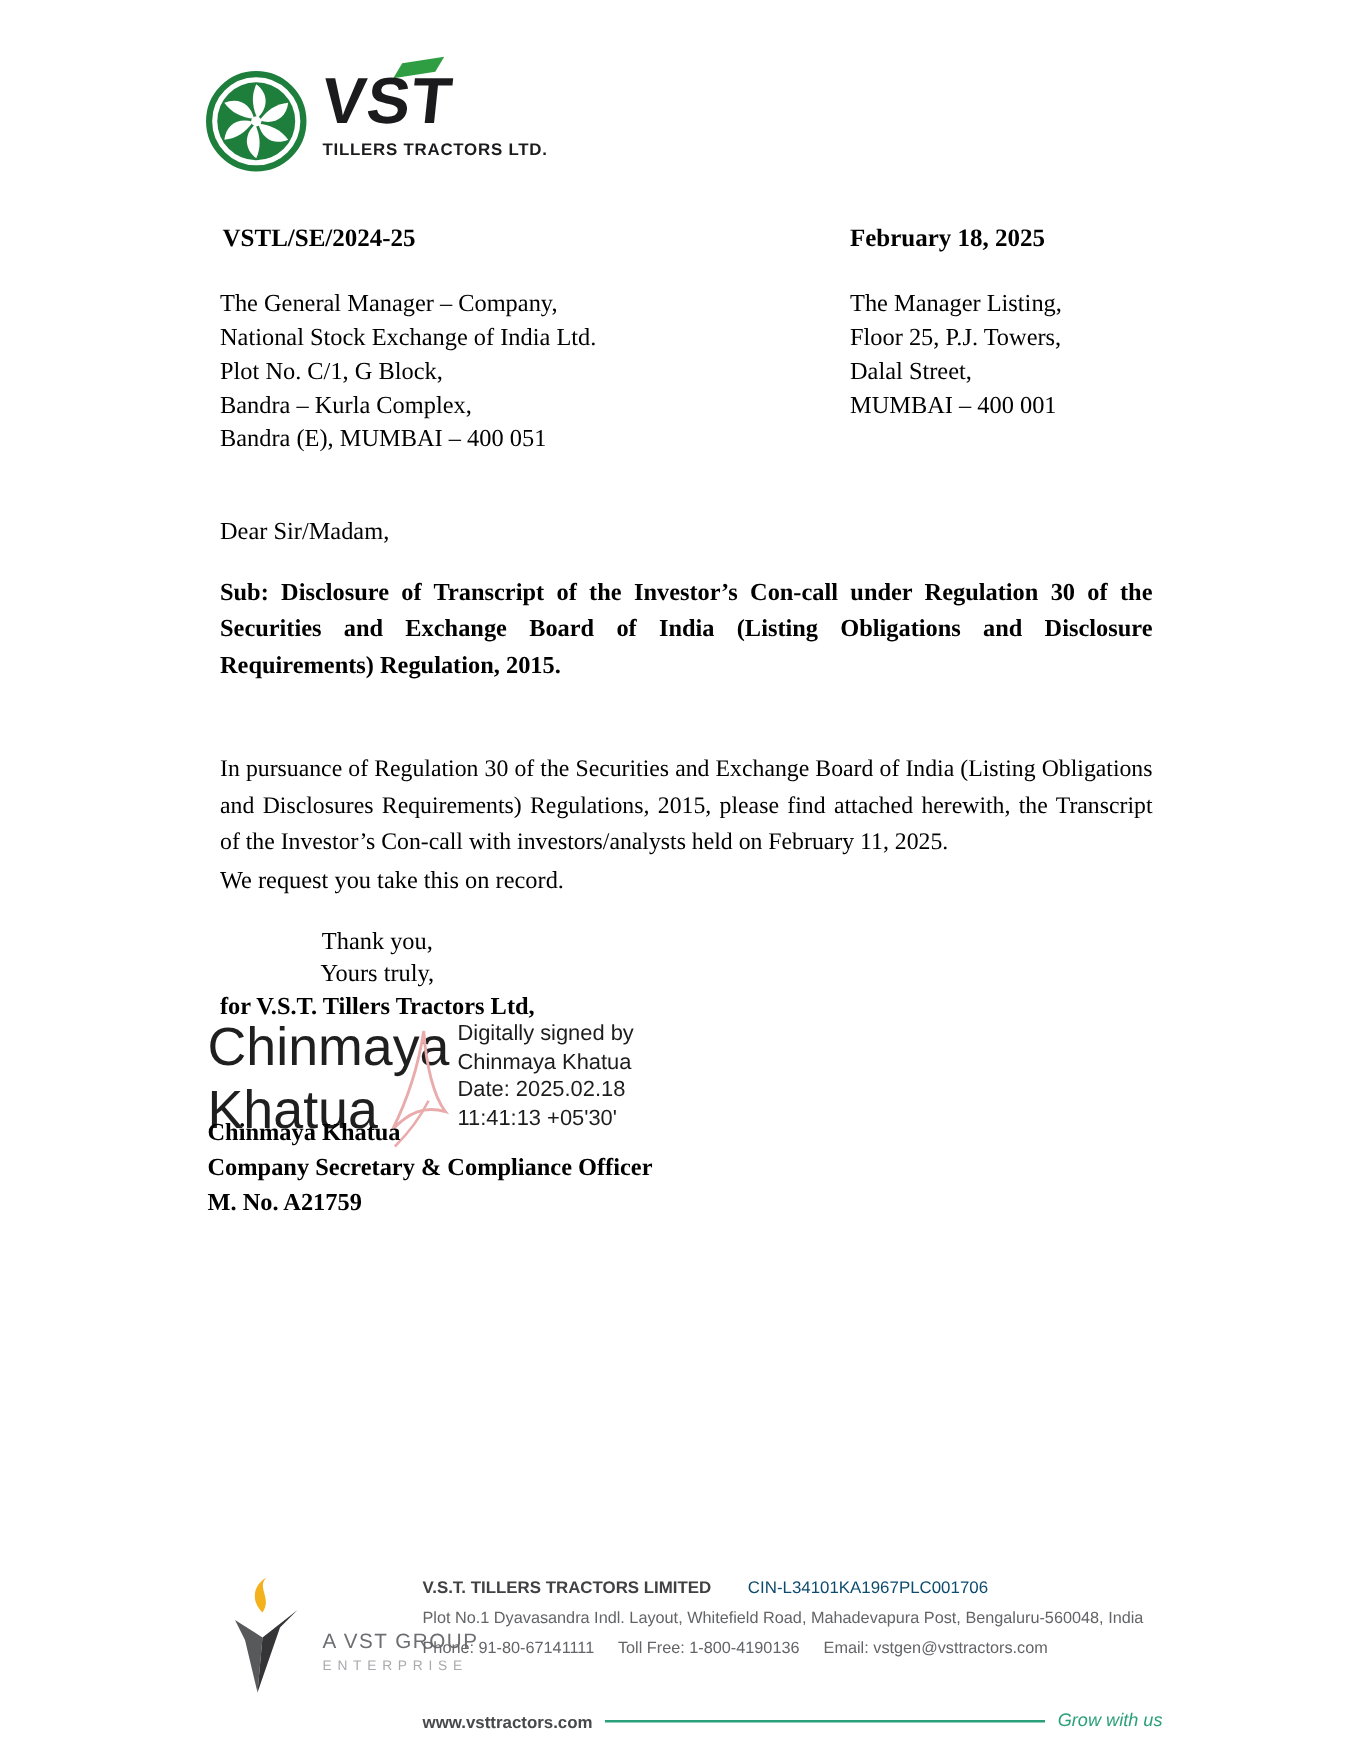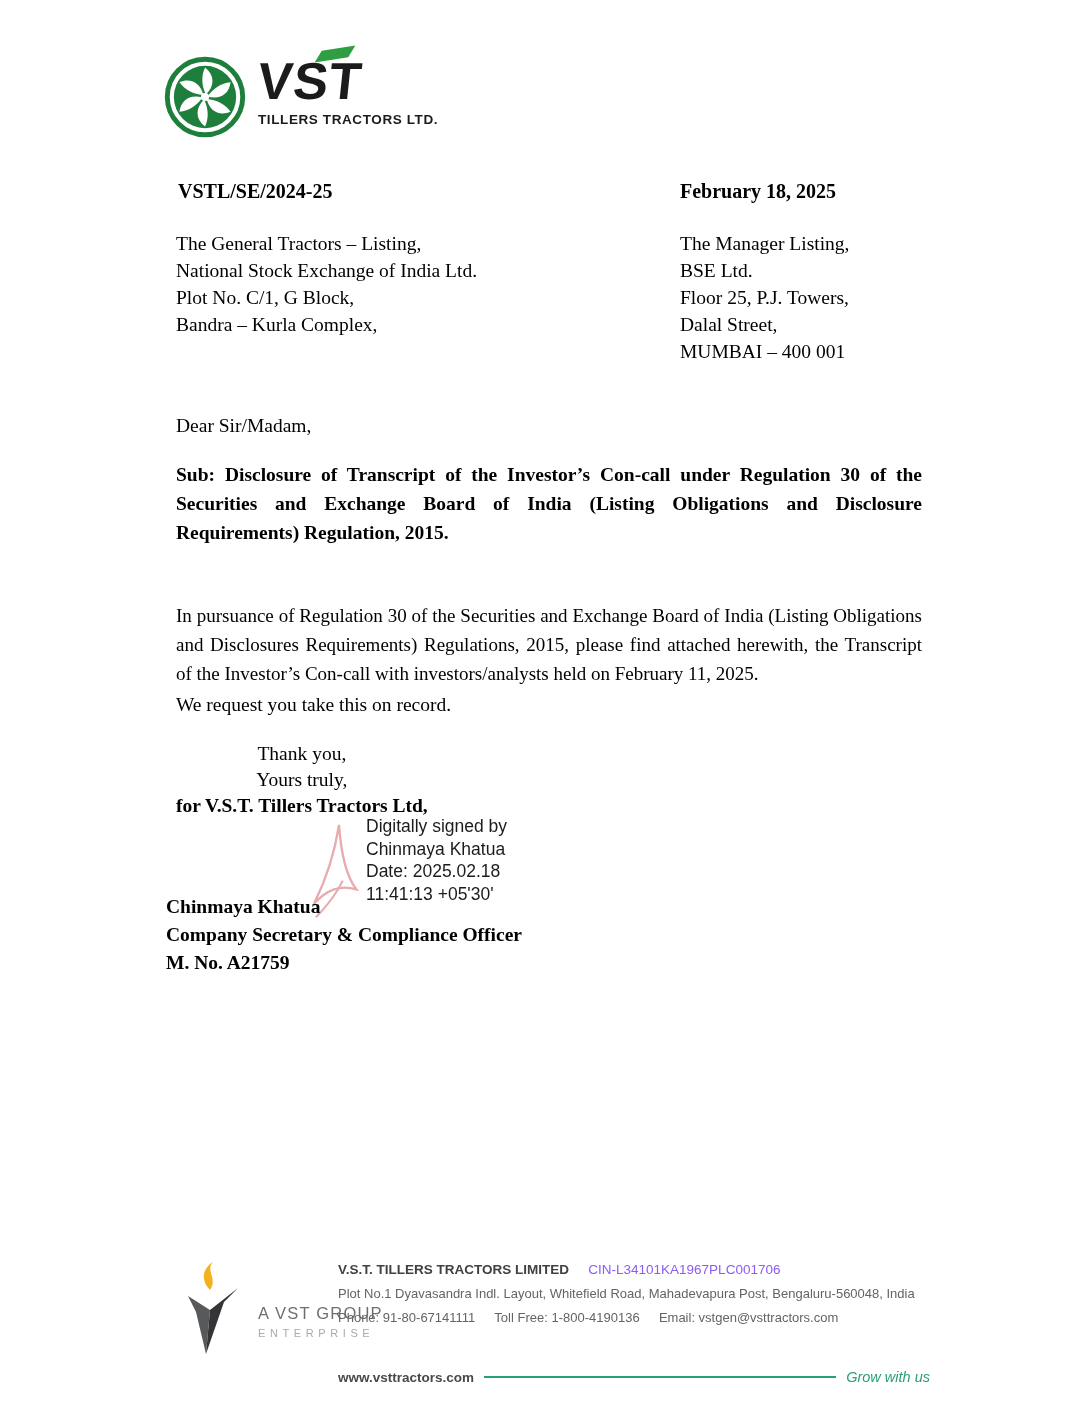--- a/index.html
+++ b/index.html
@@ -67,21 +67,21 @@
   
   .footer { position:absolute; left:170px; top:1260px; width:760px; height:100px;
             font-family:"Liberation Sans", sans-serif; }
   .torch { position:absolute; left:6px; top:0; }
   .group-text { position:absolute; left:88px; top:44px; }
   .group-line1 { font-size:16.5px; color:#6d6e71; letter-spacing:1.2px; }
   .group-line2 { font-size:11px; color:#a8aaad; letter-spacing:4.6px; margin-top:4px; }
   .finfo { position:absolute; left:168px; top:2px; width:592px; color:#636467; font-size:13px; }
   .finfo .row { margin-bottom:9px; white-space:nowrap; }
   .finfo .co-bold { font-weight:700; color:#414144; font-size:13.5px;margin-top:32px; }
-  .finfo .cin { color:#8b5cf6; font-size:13.5px; }
+  .finfo .cin { color:#0c4a6e; font-size:13.5px;margin-left:10px; }
   .finfo .gap { display:inline-block; width:12px; }
   .web-row { display:flex; align-items:center;margin-top:44px; }
   .web-bold { font-weight:700; color:#48494b; font-size:13.5px; white-space:nowrap; }
   .green-rule { flex:1; height:2px; background:#2aa07a; margin:0 10px; }
   .slogan { color:#2aa07a; font-style:italic; font-size:14.5px; white-space:nowrap; }
 </style>
 </head>
 <body>
 
 <div class="page">
@@ -104,45 +104,49 @@
       <div class="leaf"></div>
       <div class="wordmark">VST</div>
     </div>
     <div class="brand-tagline">TILLERS TRACTORS LTD.</div>
   </div>
 
   <div class="ref-no">VSTL/SE/2024-25</div>
   <div class="date">February 18, 2025</div>
 
   <div class="addr addr-left">
-    <div>The General Tractors – Listing,</div>
+    <div>The General Manager – Company,</div>
     <div>National Stock Exchange of India Ltd.</div>
     <div>Plot No. C/1, G Block,</div>
     <div>Bandra – Kurla Complex,</div>
+    <div>Bandra (E), MUMBAI – 400 051</div>
   </div>
   <div class="addr addr-right">
     <div>The Manager Listing,</div>
-    <div>BSE Ltd.</div>
     <div>Floor 25, P.J. Towers,</div>
     <div>Dalal Street,</div>
     <div>MUMBAI – 400 001</div>
   </div>
 
   <div class="salutation">Dear Sir/Madam,</div>
   <div class="subject">Sub: Disclosure of Transcript of the Investor’s Con-call under Regulation 30 of the Securities and Exchange Board of India (Listing Obligations and Disclosure Requirements) Regulation, 2015.</div>
   <div class="body-1">In pursuance of Regulation 30 of the Securities and Exchange Board of India (Listing Obligations and Disclosures Requirements) Regulations, 2015, please find attached herewith, the Transcript of the Investor’s Con-call with investors/analysts held on February 11, 2025.</div>
   <div class="body-2">We request you take this on record.</div>
 
   <div class="closing">
     <div>Thank you,</div>
     <div>Yours truly,</div>
     <div class="for-co">for V.S.T. Tillers Tractors Ltd,</div>
   </div>
 
   <div class="sig-block">
+    <div class="sig-bigname">
+      <div>Chinmaya</div>
+      <div>Khatua</div>
+    </div>
     <svg class="sig-flourish" width="58" height="100" viewBox="0 0 60 104">
       <path d="M30,4 C26,30 18,58 4,86 C17,72 30,66 48,71 C38,58 32,32 30,4 Z" fill="none" stroke="#e9abab" stroke-width="2.4"></path>
       <path d="M34,62 C26,78 16,90 6,100" fill="none" stroke="#e9abab" stroke-width="2.2"></path>
     </svg>
     <div class="sig-details">
       <div>Digitally signed by</div>
       <div>Chinmaya Khatua</div>
       <div>Date: 2025.02.18</div>
       <div>11:41:13 +05'30'</div>
     </div>

